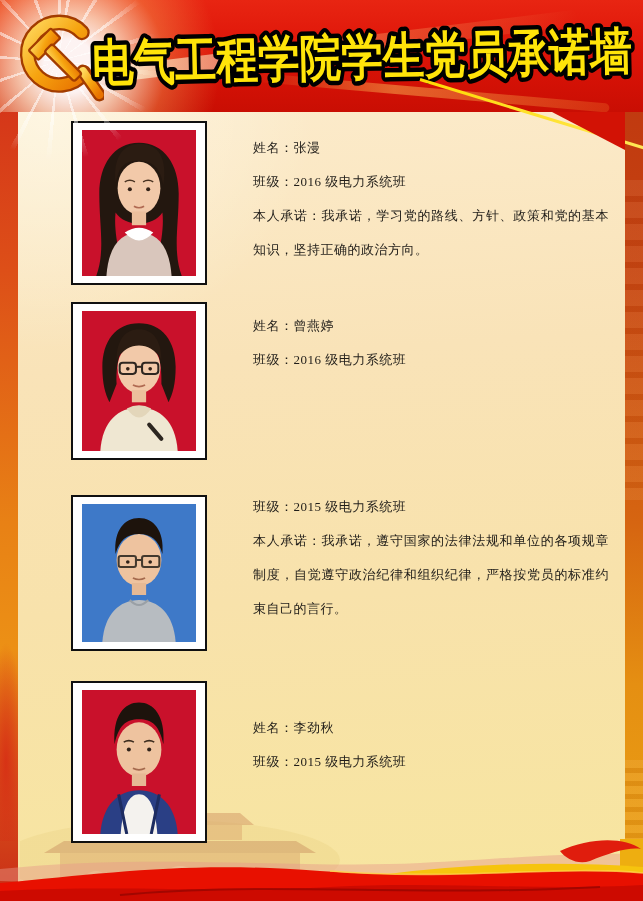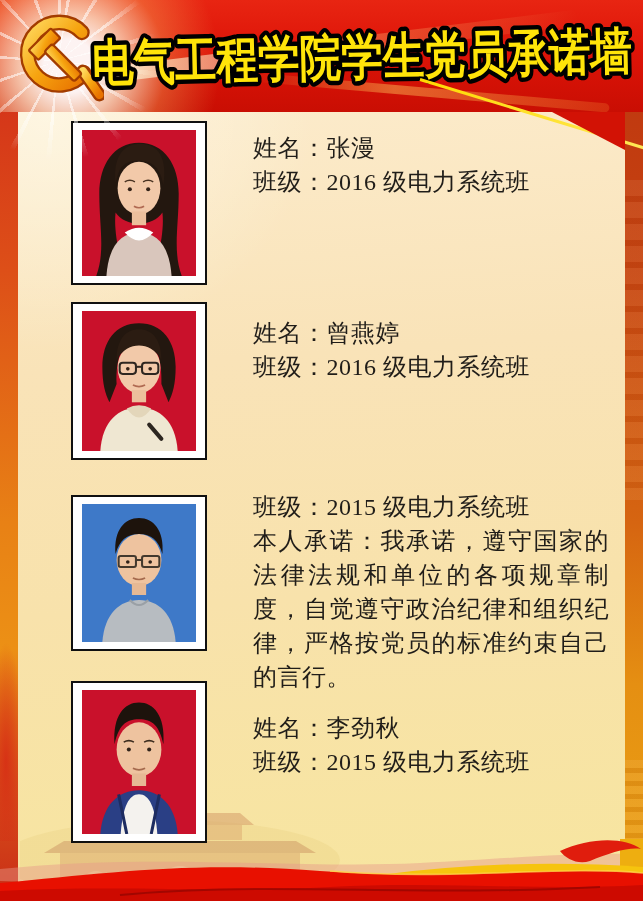--- a/index.html
+++ b/index.html
@@ -45,21 +45,21 @@
     background:radial-gradient(ellipse at 10% 0,rgba(255,255,245,.55),rgba(255,255,245,0) 70%);}
 
   
   .gate-mark{position:absolute;left:20px;top:805px;width:320px;height:84px;opacity:.40;}
 
   
   .entry{position:absolute;left:71px;width:545px;height:0;}
   .photo-frame{position:absolute;left:0;top:0;width:136px;background:#ffffff;border:2px solid #101010;
     box-sizing:border-box;padding:7px 9px;}
   .photo-frame svg{display:block;width:100%;height:100%;}
-  .entry-text{position:absolute;left:182px;width:356px;color:#201d19;font-size:24px;line-height:34px;
+  .entry-text{position:absolute;left:182px;width:356px;color:#201d19;font-size:13px;line-height:34px;
     letter-spacing:.5px;text-align:justify;}
   .entry-text p{margin:0;}
 
   
   .ribbon{position:absolute;left:0;bottom:0;width:643px;height:72px;}
 </style>
 </head>
 <body>
 
 <div class="poster">
@@ -100,20 +100,21 @@
         <path d="M42 49 q5 -3 10 0 M60 49 q5 -3 10 0" stroke="#4a3322" stroke-width="1.4" fill="none"></path>
         <path d="M51 72 q5 3 10 0" stroke="#b06a52" stroke-width="1.6" fill="none"></path>
         <rect x="49" y="77" width="14" height="13" fill="#ecbf9c"></rect>
         <path d="M24 138 C26 110 38 97 56 97 C74 97 86 110 88 138 Z" fill="#d9c6bc"></path>
         <path d="M42 97 Q56 112 70 97 Q56 88 42 97 Z" fill="#ffffff"></path>
       </svg>
     </div>
     <div class="entry-text" style="top:10px">
       <p>姓名：张漫</p>
       <p>班级：2016 级电力系统班</p>
+      <p>本人承诺：我承诺，学习党的路线、方针、政策和党的基本知识，坚持正确的政治方向。</p>
     </div>
   </section>
 
   <section class="entry" style="top:302px">
     <div class="photo-frame" style="height:158px">
       <svg viewBox="0 0 112 138" preserveAspectRatio="none">
         <rect width="112" height="138" fill="#c9112b"></rect>
         <path d="M56 12 C33 12 20 30 20 55 C20 72 23 82 27 90 L34 72 C33 46 40 26 56 26 C72 26 79 46 78 72 L85 90 C89 82 92 72 92 55 C92 30 79 12 56 12 Z" fill="#23170f"></path>
         <ellipse cx="56" cy="56" rx="21" ry="25" fill="#f2c9a9"></ellipse>
         <path d="M34 48 C34 28 43 18 56 18 C69 18 78 28 78 48 C72 38 64 34 56 34 C48 34 40 38 34 48 Z" fill="#2b1c12"></path>
@@ -122,21 +123,21 @@
         <line x1="53" y1="55" x2="59" y2="55" stroke="#2e2620" stroke-width="2"></line>
         <circle cx="45" cy="57" r="1.8" fill="#332218"></circle>
           <circle cx="67" cy="57" r="1.8" fill="#332218"></circle>
         <path d="M50 73 q6 3 12 0" stroke="#b06a52" stroke-width="1.6" fill="none"></path>
         <rect x="49" y="78" width="14" height="12" fill="#ecbf9c"></rect>
         <path d="M18 138 C20 108 36 95 56 95 C76 95 92 108 94 138 Z" fill="#efe7d2"></path>
         <path d="M44 96 Q56 114 68 96 Q56 90 44 96 Z" fill="#e3d6ba"></path>
         <path d="M66 112 l12 14" stroke="#2c2620" stroke-width="4" stroke-linecap="round"></path>
       </svg>
     </div>
-    <div class="entry-text" style="top:14px">
+    <div class="entry-text" style="top:7px">
       <p>姓名：曾燕婷</p>
       <p>班级：2016 级电力系统班</p>
     </div>
   </section>
 
   <section class="entry" style="top:495px">
     <div class="photo-frame" style="height:156px">
       <svg viewBox="0 0 112 138" preserveAspectRatio="none">
         <rect width="112" height="138" fill="#3e79c8"></rect>
         <ellipse cx="56" cy="56" rx="22" ry="26" fill="#eec39f"></ellipse>

